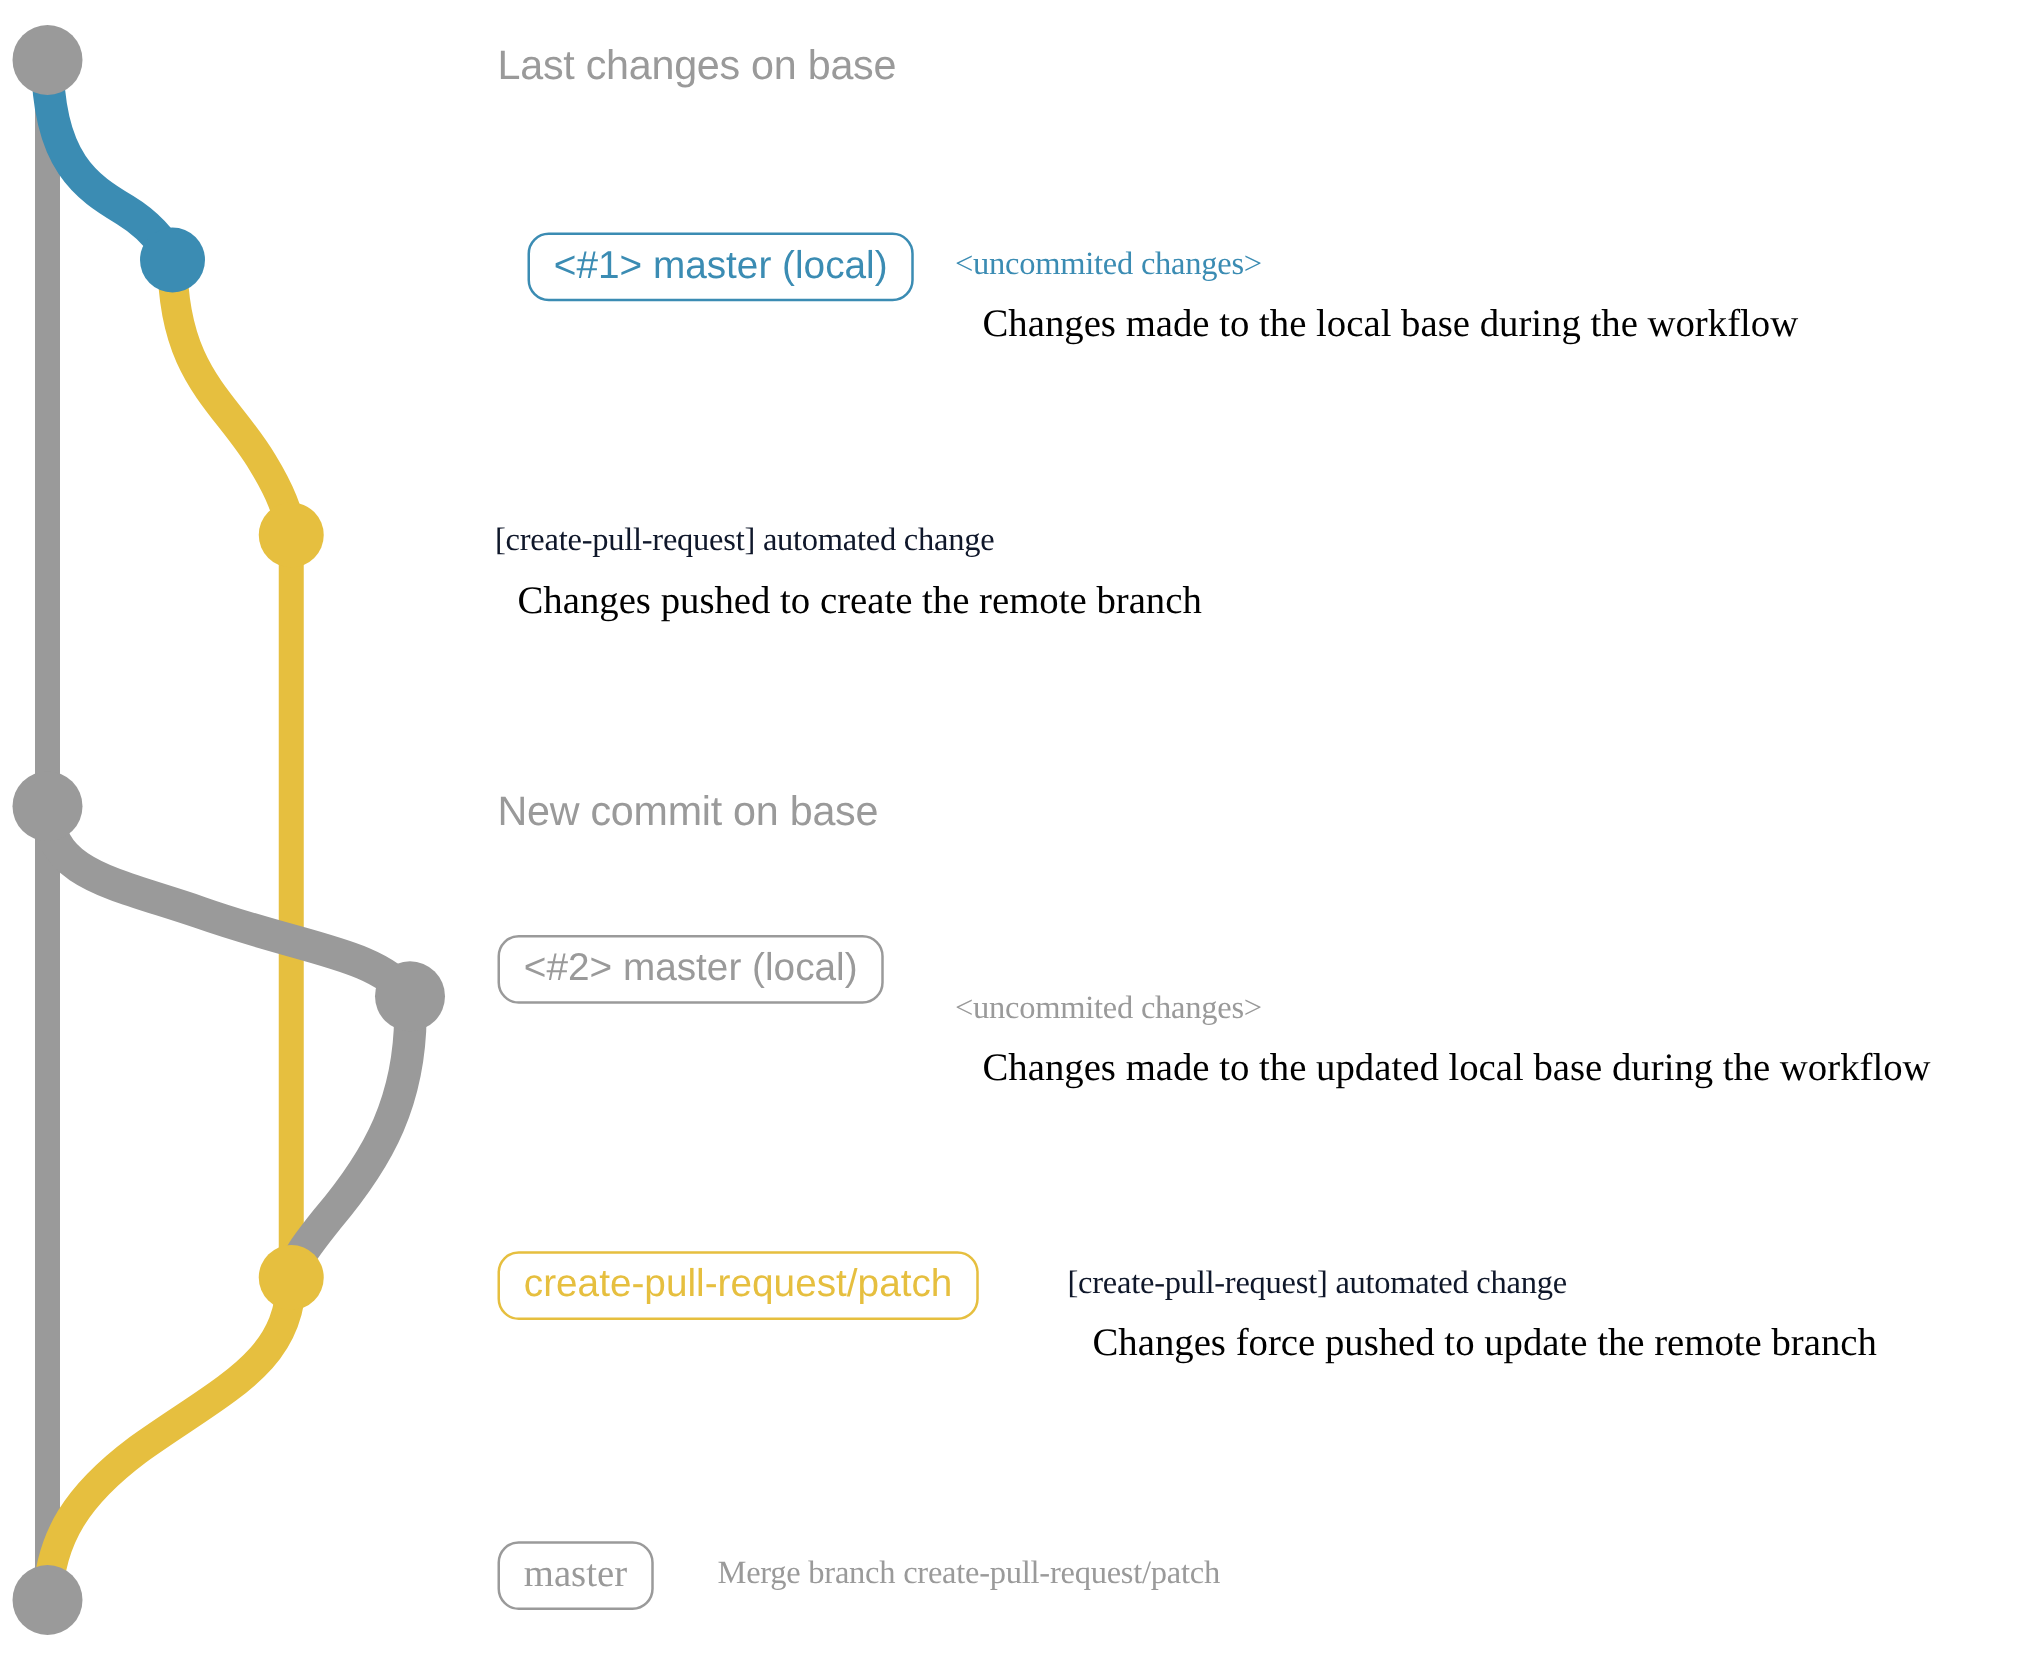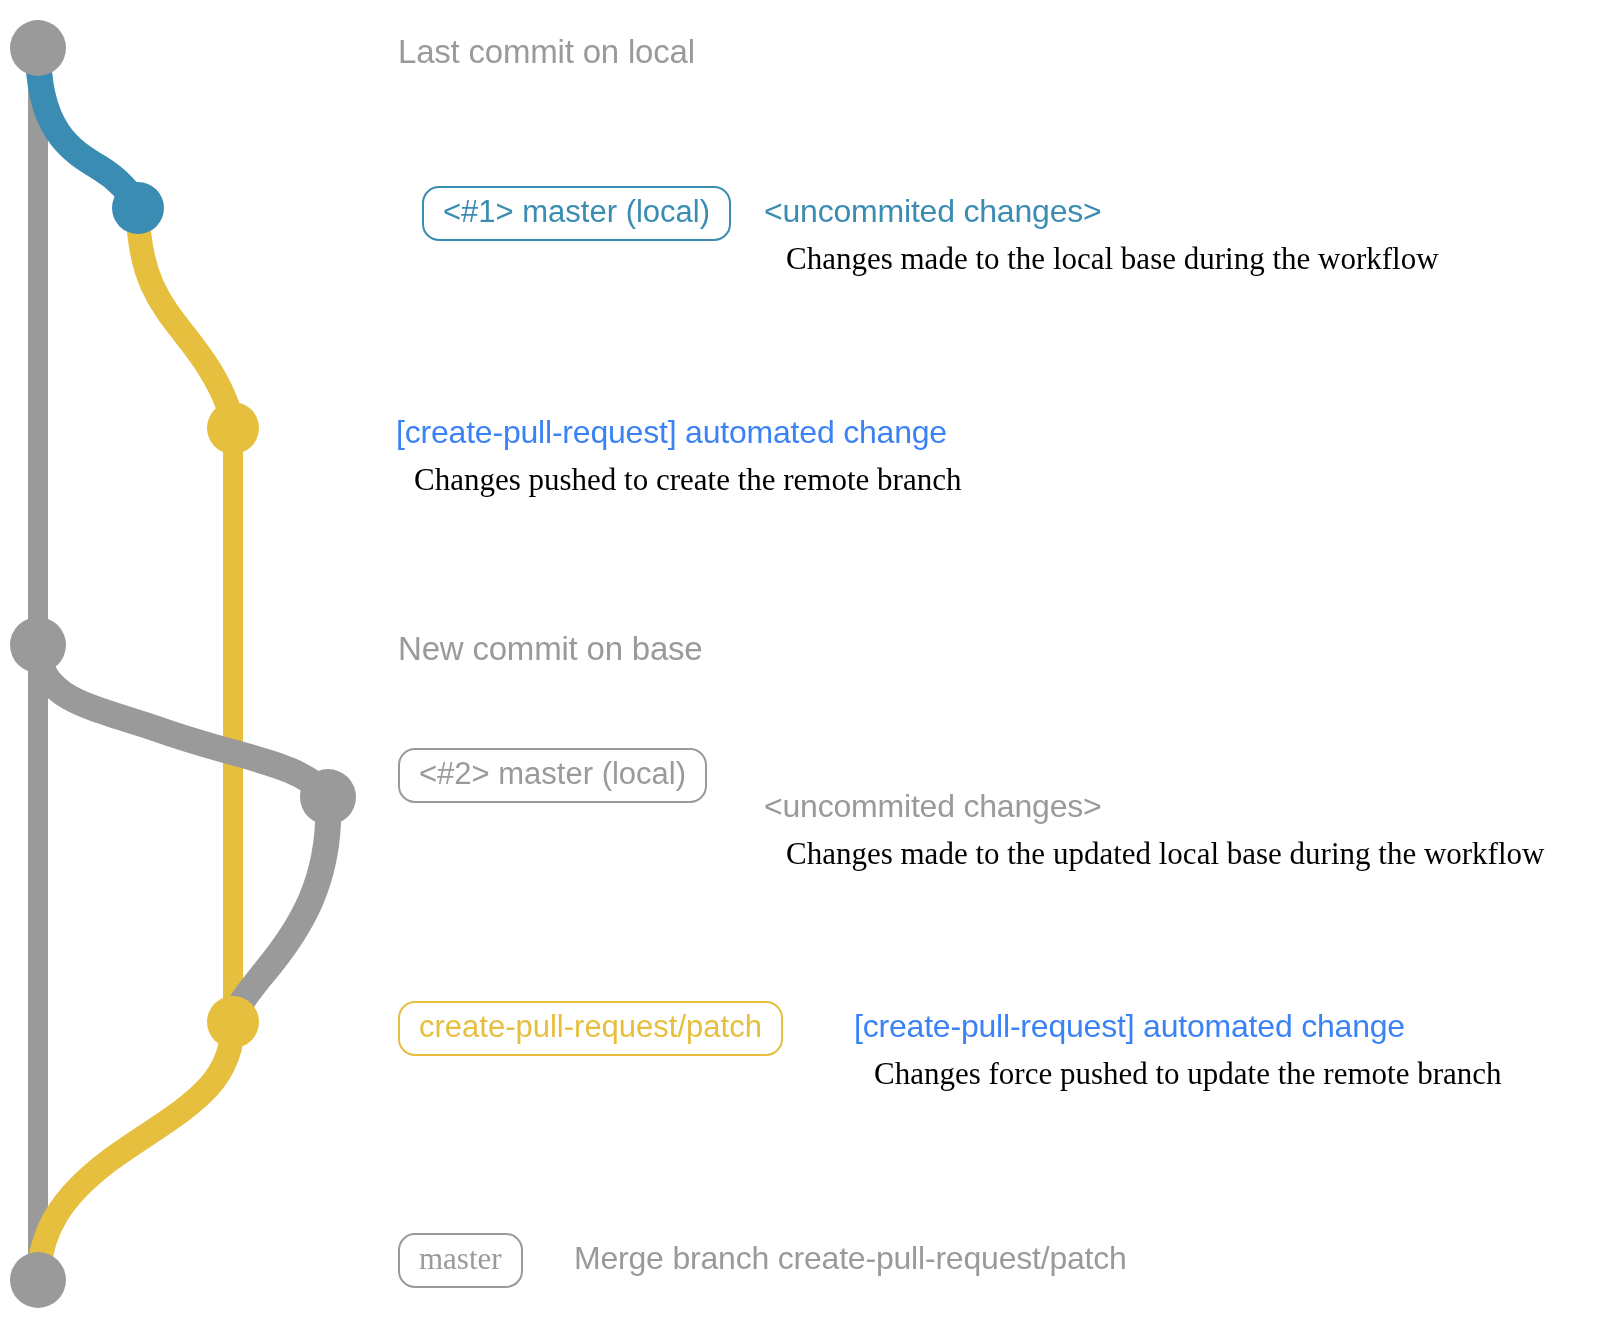--- a/index.html
+++ b/index.html
@@ -73,28 +73,28 @@
     color: #e6bf3f;
   }
   .badge.grey {
     border-color: #9a9a9a;
     color: #9a9a9a;
   }
 
   .commit-msg {
     position: absolute;
     white-space: nowrap;
-    font-family: Liberation Sans, sans-serif;
-    font-size: 32px;
+    font-family: Liberation Serif, serif;
+    font-size: 26px;
     line-height: 40px;
     letter-spacing: -0.2px;
     text-align: right;
   }
   .commit-msg.blue { color: #3b8cb3; }
-  .commit-msg.yellow { color: #3b82f6; }
+  .commit-msg.yellow { color: #0f172a; }
   .commit-msg.grey { color: #9a9a9a; }
 
   .note {
     position: absolute;
     white-space: nowrap;
     font-family: "Liberation Serif", serif;
     font-size: 31px;
     line-height: 38px;
     color: #000000;
   }
@@ -125,21 +125,21 @@
     <circle cx="38" cy="645" r="28" fill="#9a9a9a"></circle>
     <circle cx="328" cy="797" r="28" fill="#9a9a9a"></circle>
     <circle cx="233" cy="1022" r="26" fill="#e6bf3f"></circle>
     <circle cx="38" cy="1280" r="28" fill="#9a9a9a"></circle>
   </svg>
 </div>
 
 <div id="text-layer">
 
   <div class="row">
-    <div class="headline section-title" style="left:398px; top:32px;">Last commit on local</div>
+    <div class="headline section-title" style="left:398px; top:32px;">Last changes on base</div>
   </div>
 
   <div class="row">
     <div class="badge blue" style="left:398px; top:186px;margin-left:24px;">&lt;#1&gt; master (local)</div>
     <div class="commit-msg blue" style="left:764px; top:191px;">&lt;uncommited changes&gt;</div>
     <div class="note" style="left:786px; top:240px;">Changes made to the local base during the workflow</div>
   </div>
 
   <div class="row">
     <div class="commit-msg yellow" style="left:396px; top:412px;">[create-pull-request] automated change</div>

